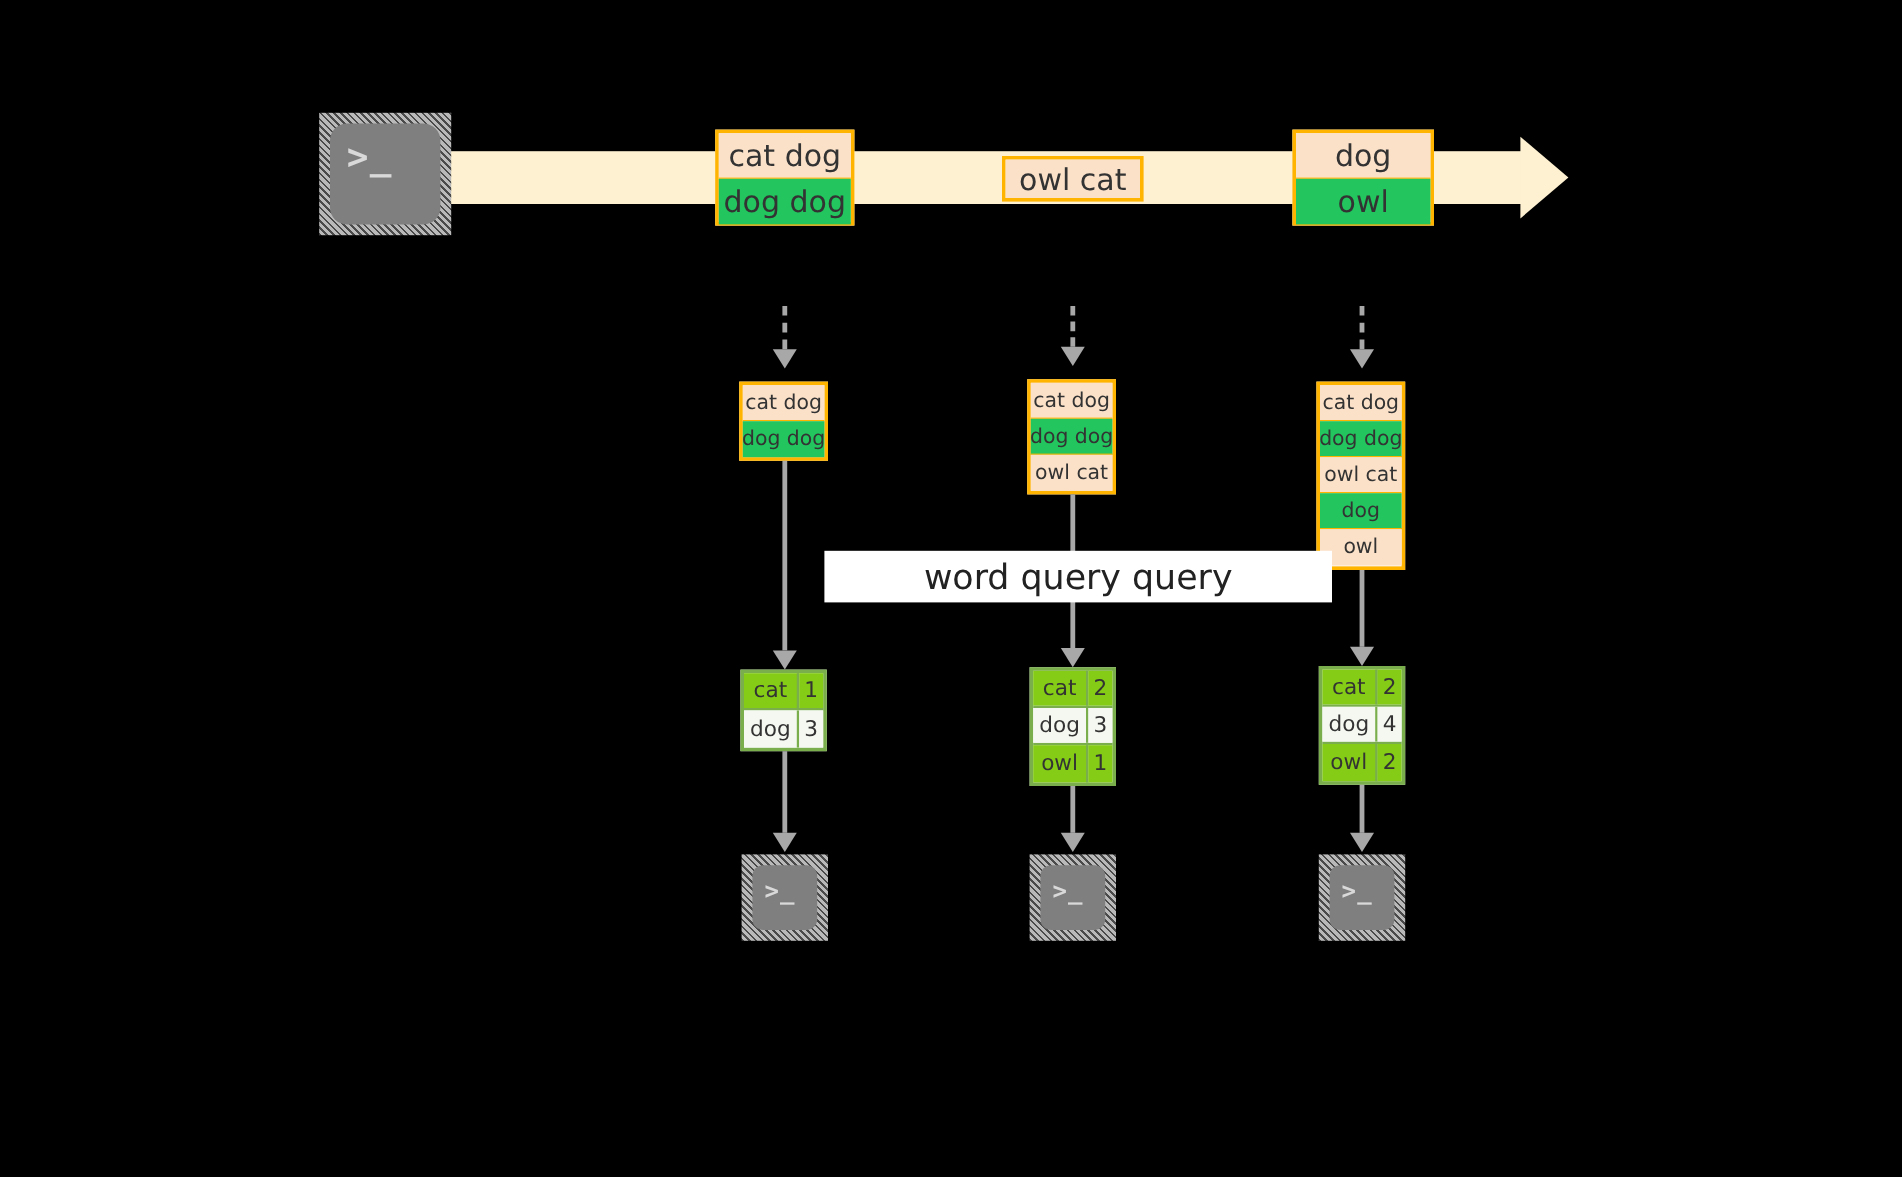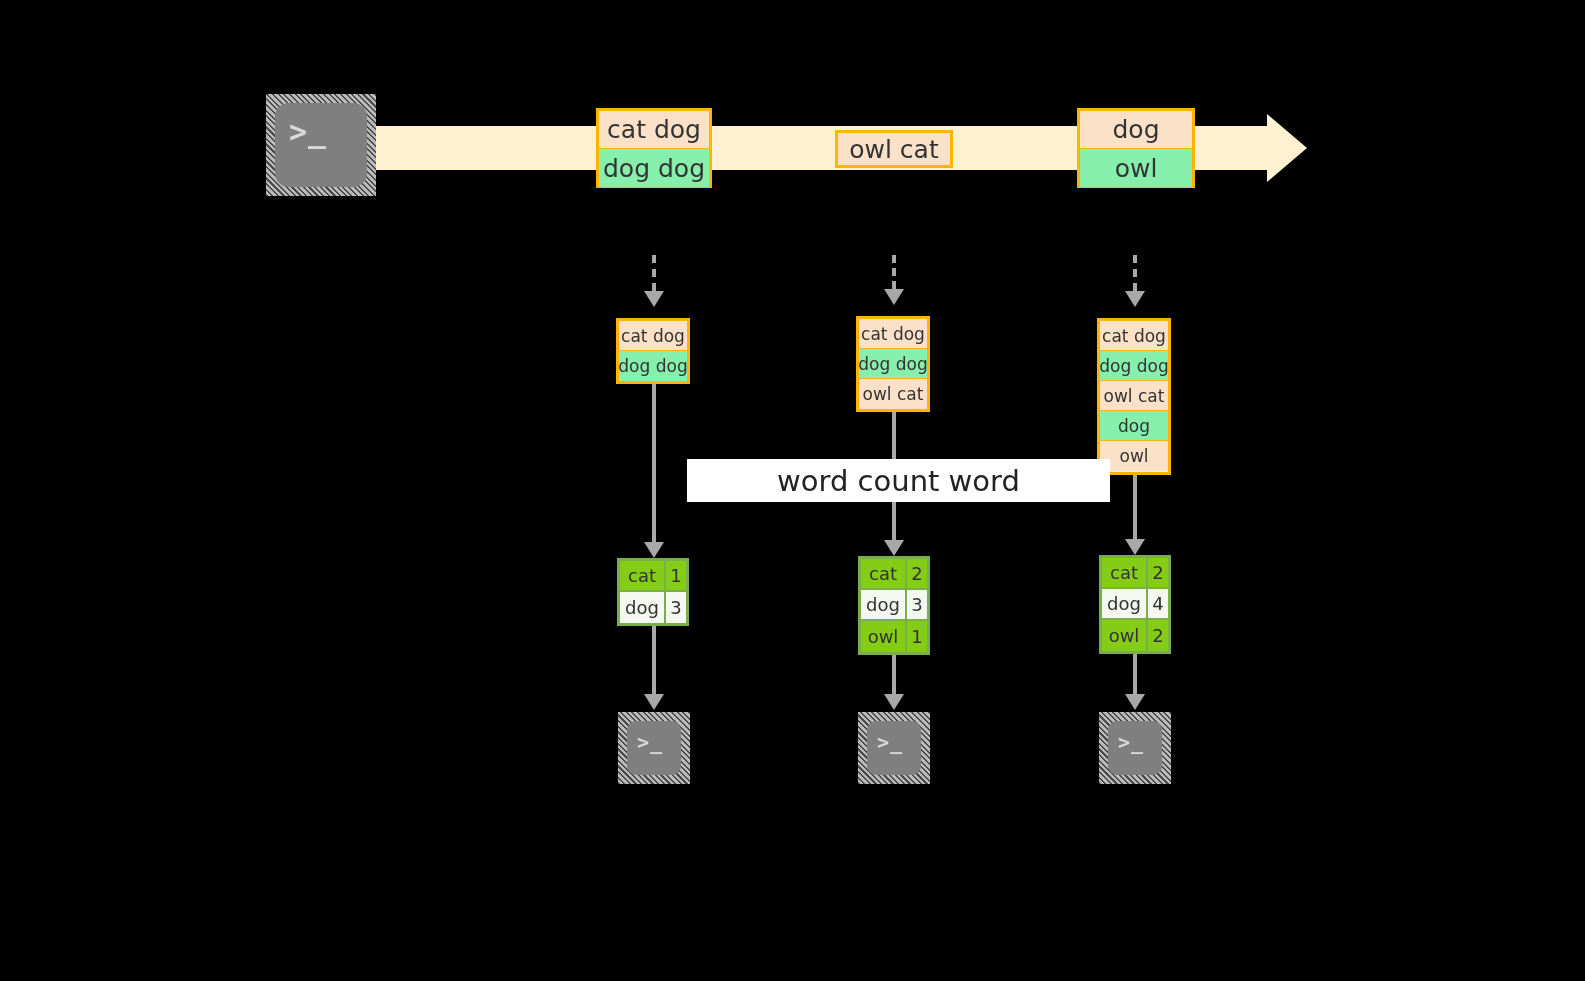--- a/index.html
+++ b/index.html
@@ -59,21 +59,21 @@
     background:#fdf0e4;
   }
   .rec .row {
     display:flex; align-items:center; justify-content:center;
     color:#333;
     white-space:nowrap;
     border-bottom:1.5px solid #ffb400;
   }
   .rec .row:last-child { border-bottom:none; }
   .rec .row.alt { background:#fbe1c8; }
-  .rec .row.plain { background:#86efac; }
+  .rec .row.plain { background:#22c55e; }
 
   
   .rec.top .row { height:38px; font-size:25px; }
   .rec.top.single .row { height:100%; }
 
   
   .rec.mid .row { height:30px; font-size:17px; }
 
   
   .res {
@@ -251,16 +251,16 @@
   <div class="vline" style="left:1133px; top:654px; height:40px;"></div>
   <div class="vhead" style="left:1125px; top:694px;"></div>
 
   <div class="term small" style="left:1099px; top:712px; width:72px; height:72px;">
     <div class="term-inner">
       <span class="glyph">&gt;_</span>
     </div>
   </div>
 
   <div class="query-band" style="left:687px; top:459px; width:423px; height:43px;">
-    <span>word count word</span>
+    <span>word query query</span>
   </div>
 
 </div>
 
 </body></html>

